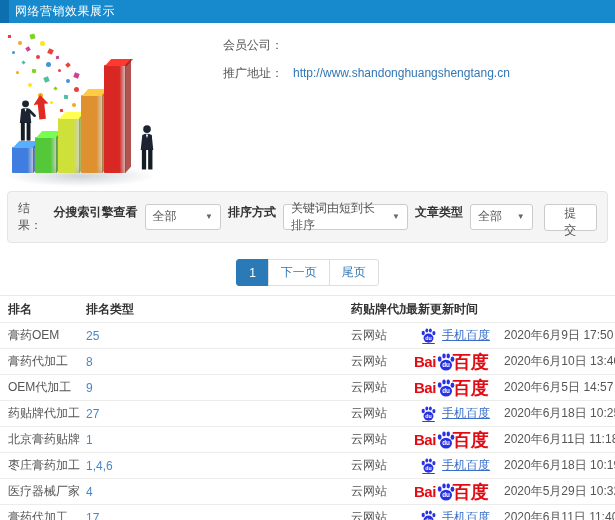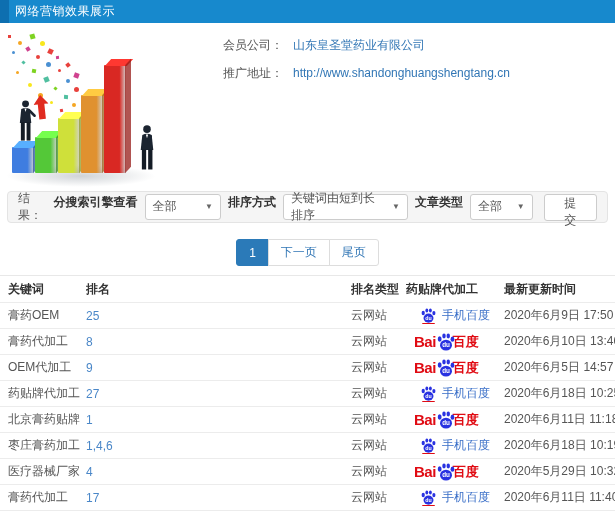--- a/index.html
+++ b/index.html
@@ -25,21 +25,21 @@
 
   .info-fields { position:absolute; left:178px; top:13px; display:flex; flex-direction:column; gap:10px; }
   .info-row { display:flex; align-items:center; height:18px; }
   .info-label { display:inline-block; width:105px; text-align:right; color:#555; }
   .info-value { margin-left:10px; text-decoration:none; }
   .link { color:var(--link-blue,#3176b5); cursor:pointer; }
   .plain { color:#555; }
   .orange { color:var(--accent-orange,#ff6a00); }
 
   
-  .filter-bar { margin:0 7px; height:32px; background:#f5f5f5; border:1px solid #e4e4e4; border-radius:4px;
+  .filter-bar { margin:0 7px; height:52px; background:#f5f5f5; border:1px solid #e4e4e4; border-radius:4px;
       display:flex; align-items:center; padding:0 10px; }
   .result-label { color:#555; }
   .filter-controls { margin-left:auto; display:flex; gap:7px; }
   .flabel { color:#333; font-weight:bold; white-space:nowrap; }
   .select { background:#fff; border:1px solid #ccc; border-radius:3px; height:26px; display:flex; align-items:center;
       justify-content:space-between; padding:0 7px; color:#555; cursor:pointer; }
   .select .caret { font-size:8px; color:#666; margin-left:8px; }
   .sel-engine { width:78px; } .sel-sort { width:128px; } .sel-article { width:64px; }
   .submit-btn { height:27px; background:#fff; border:1px solid #ccc; border-radius:3px; padding:0 14px; color:#555;
       font-size:12px; cursor:pointer; margin-left:4px; font-family:inherit; }
@@ -61,24 +61,24 @@
   .cell { overflow:hidden; white-space:nowrap; }
   .kw { color:#555; }
   .rank { color:var(--rank-blue,#4a87c8); cursor:pointer; }
   .rtype { color:#555; }
   .time { color:#555; }
   .engine { display:flex; align-items:center; }
 
   .mbaidu { display:flex; align-items:center; margin-left:14px; }
   .paw-wrap { position:relative; display:inline-flex; }
   .paw-line { position:absolute; left:2px; bottom:-2px; width:13px; height:2px; background:var(--baidu-red,#e00b13); border-radius:1px; }
-  .mtext { color:var(--mobile-blue,#3a6fc8); margin-left:5px; }
+  .mtext { color:var(--mobile-blue,#3a6fc8); margin-left:5px;text-decoration:underline; }
   .baidu-logo { display:flex; align-items:center; margin-left:8px; font-weight:800; font-size:15px; }
   .bai { color:var(--baidu-red,#e00b13); letter-spacing:-.5px; }
-  .bcn { color:var(--baidu-red,#e00b13); font-size:13px; margin-left:-3px; }
+  .bcn { color:var(--baidu-red,#e00b13); font-size:18px; margin-left:-3px; }
 </style>
 </head>
 <body>
 
 <div class="app">
 
   <div class="topbar">
     <div class="topbar-accent"></div>
     <span class="topbar-title">网络营销效果展示</span>
   </div>
@@ -159,21 +159,20 @@
           <path d="M14 11 L12 16" stroke="#1b2430" stroke-width="2.4" stroke-linecap="round"></path>
           <rect x="5.6" y="23.5" width="4.1" height="19" fill="#141c26"></rect>
           <rect x="11.6" y="23.5" width="4.1" height="19" fill="#141c26"></rect>
         </svg>
       </span>
     </div>
 
     <div class="info-fields">
       <div class="info-row">
         <span class="info-label">会员公司：</span>
-        <a class="info-value link">山东皇圣堂药业有限公司</a>
       </div>
       <div class="info-row">
         <span class="info-label">推广地址：</span>
         <a class="info-value link">http://www.shandonghuangshengtang.cn</a>
       </div>
     </div>
   </div>
 
   <div class="filter-bar">
     <span class="result-label">结果：</span>
@@ -198,21 +197,20 @@
   </div>
 
   <div class="pagination">
     <span class="page-item active">1</span>
     <span class="page-item">下一页</span>
     <span class="page-item last">尾页</span>
   </div>
 
   <div class="table">
     <div class="thead">
-      <span class="cell">关键词</span>
       <span class="cell">排名</span>
       <span class="cell">排名类型</span>
       <span class="cell">药贴牌代加工</span>
       <span class="cell">最新更新时间</span>
     </div>
     <div id="table-body">
         <div class="trow">
           <span class="cell kw">膏药OEM</span>
           <span class="cell rank">25</span>
           <span class="cell rtype">云网站</span>

